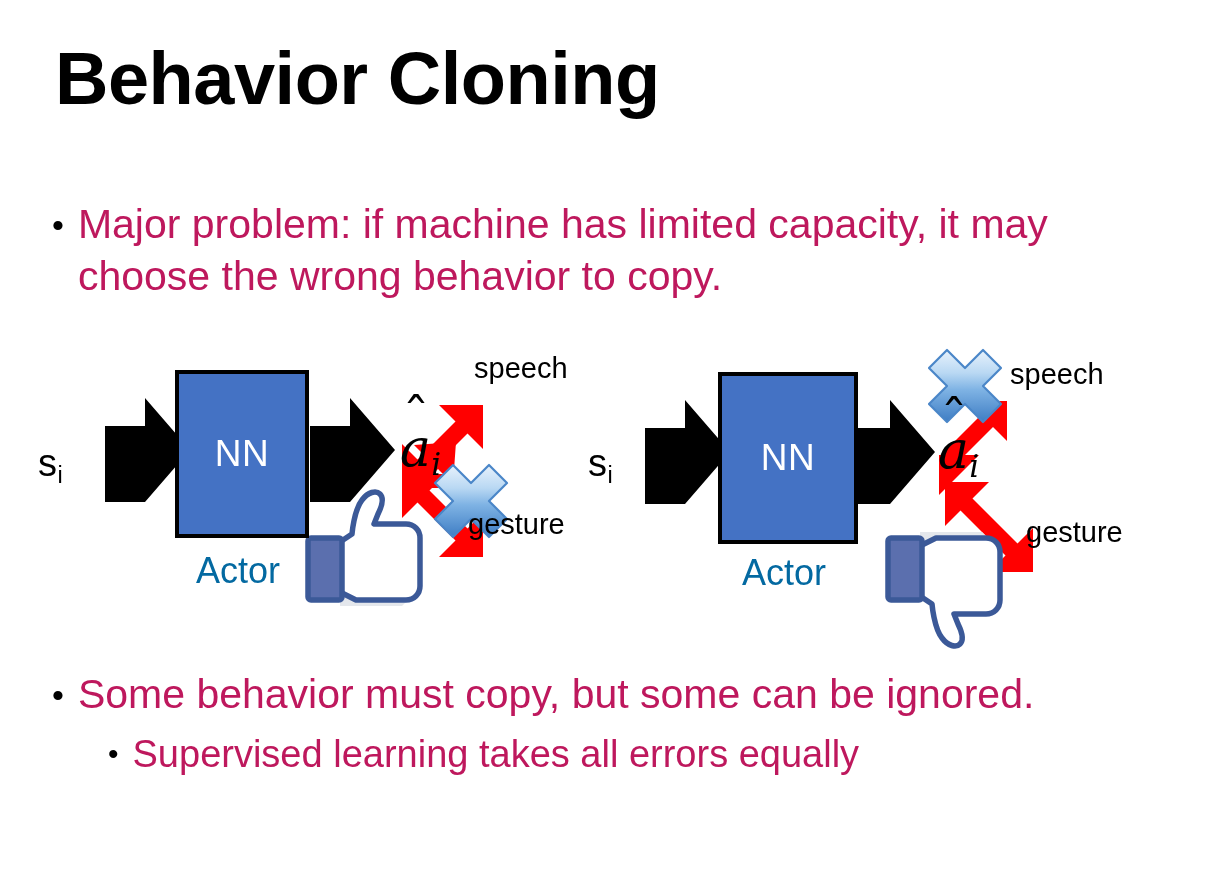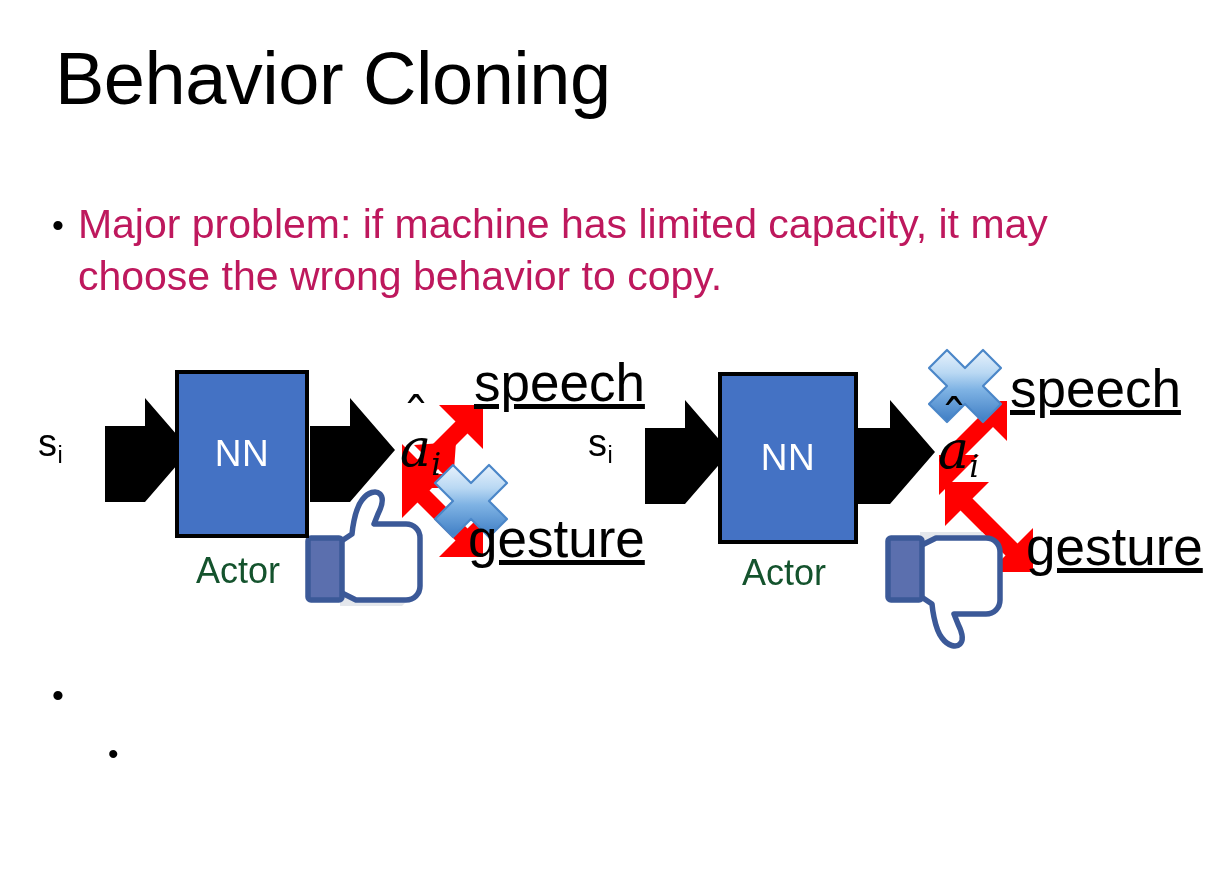--- a/index.html
+++ b/index.html
@@ -19,21 +19,21 @@
     background: #ffffff;
     overflow: hidden;
   }
 
   
   .slide-title {
     position: absolute;
     left: 55px;
     top: 42px;
     font-size: 74px;
-    font-weight: 400;
+    font-weight: 700;
     line-height: 1.0;
     letter-spacing: -0.5px;
     color: #000000;
     white-space: nowrap;
   }
 
   
   .bullet-block {
     position: absolute;
     display: flex;
@@ -61,20 +61,21 @@
   
   .diagram { position: absolute; top: 340px; height: 300px; }
   #diagram-left  { left: 10px;  width: 620px; }
   #diagram-right { left: 560px; width: 640px; }
 
   .state-label {
     position: absolute;
     font-size: 38px;
     color: #000000;
     white-space: nowrap;
+    margin-top: 20px;
   }
   .state-label sub {
     font-size: 0.62em;
     vertical-align: baseline;
     position: relative;
     top: 0.30em;
     left: 0.02em;
   }
 
   .nn-box {
@@ -88,21 +89,21 @@
   .nn-label {
     color: #ffffff;
     font-size: 37px;
     font-weight: 400;
     letter-spacing: 0.5px;
   }
 
   .actor-label {
     position: absolute;
     font-size: 36px;
-    color: #14532d;
+    color: #0369a1;
     white-space: nowrap;
     text-align: center;
   }
 
   .action-label {
     position: absolute;
     font-family: "DejaVu Serif", serif;
     font-style: italic;
     font-size: 52px;
     color: #000000;
@@ -126,24 +127,23 @@
     font-size: 0.60em;
     vertical-align: baseline;
     position: relative;
     top: 0.30em;
     left: 0.01em;
     font-style: italic;
   }
 
   .out-label {
     position: absolute;
-    font-size: 53px;
-    color: #000000;
-    white-space: nowrap;
-    text-decoration: underline;
+    font-size: 29px;
+    color: #000000;
+    white-space: nowrap;
   }
 
   .svg-layer {
     position: absolute;
     left: 0; top: 0;
     width: 100%; height: 100%;
     overflow: visible;
   }
 </style>
 </head>
@@ -269,19 +269,21 @@
 
     <div class="actor-label" style="left:158px; top:212px; width:132px;">Actor</div>
 
     <div class="out-label" style="left:450px; top:18px;">speech</div>
 
     <div class="out-label" style="left:466px; top:176px;">gesture</div>
   </div>
 
   <div class="bullet-block" id="bullet-2">
     <span class="bullet-dot">•</span>
+    <span class="bullet-text">Some behavior must copy, but some can be ignored.</span>
   </div>
 
   <div class="bullet-block" id="bullet-3">
     <span class="bullet-dot">•</span>
+    <span class="bullet-text">Supervised learning takes all errors equally</span>
   </div>
 
 </div>
 
 </body></html>

